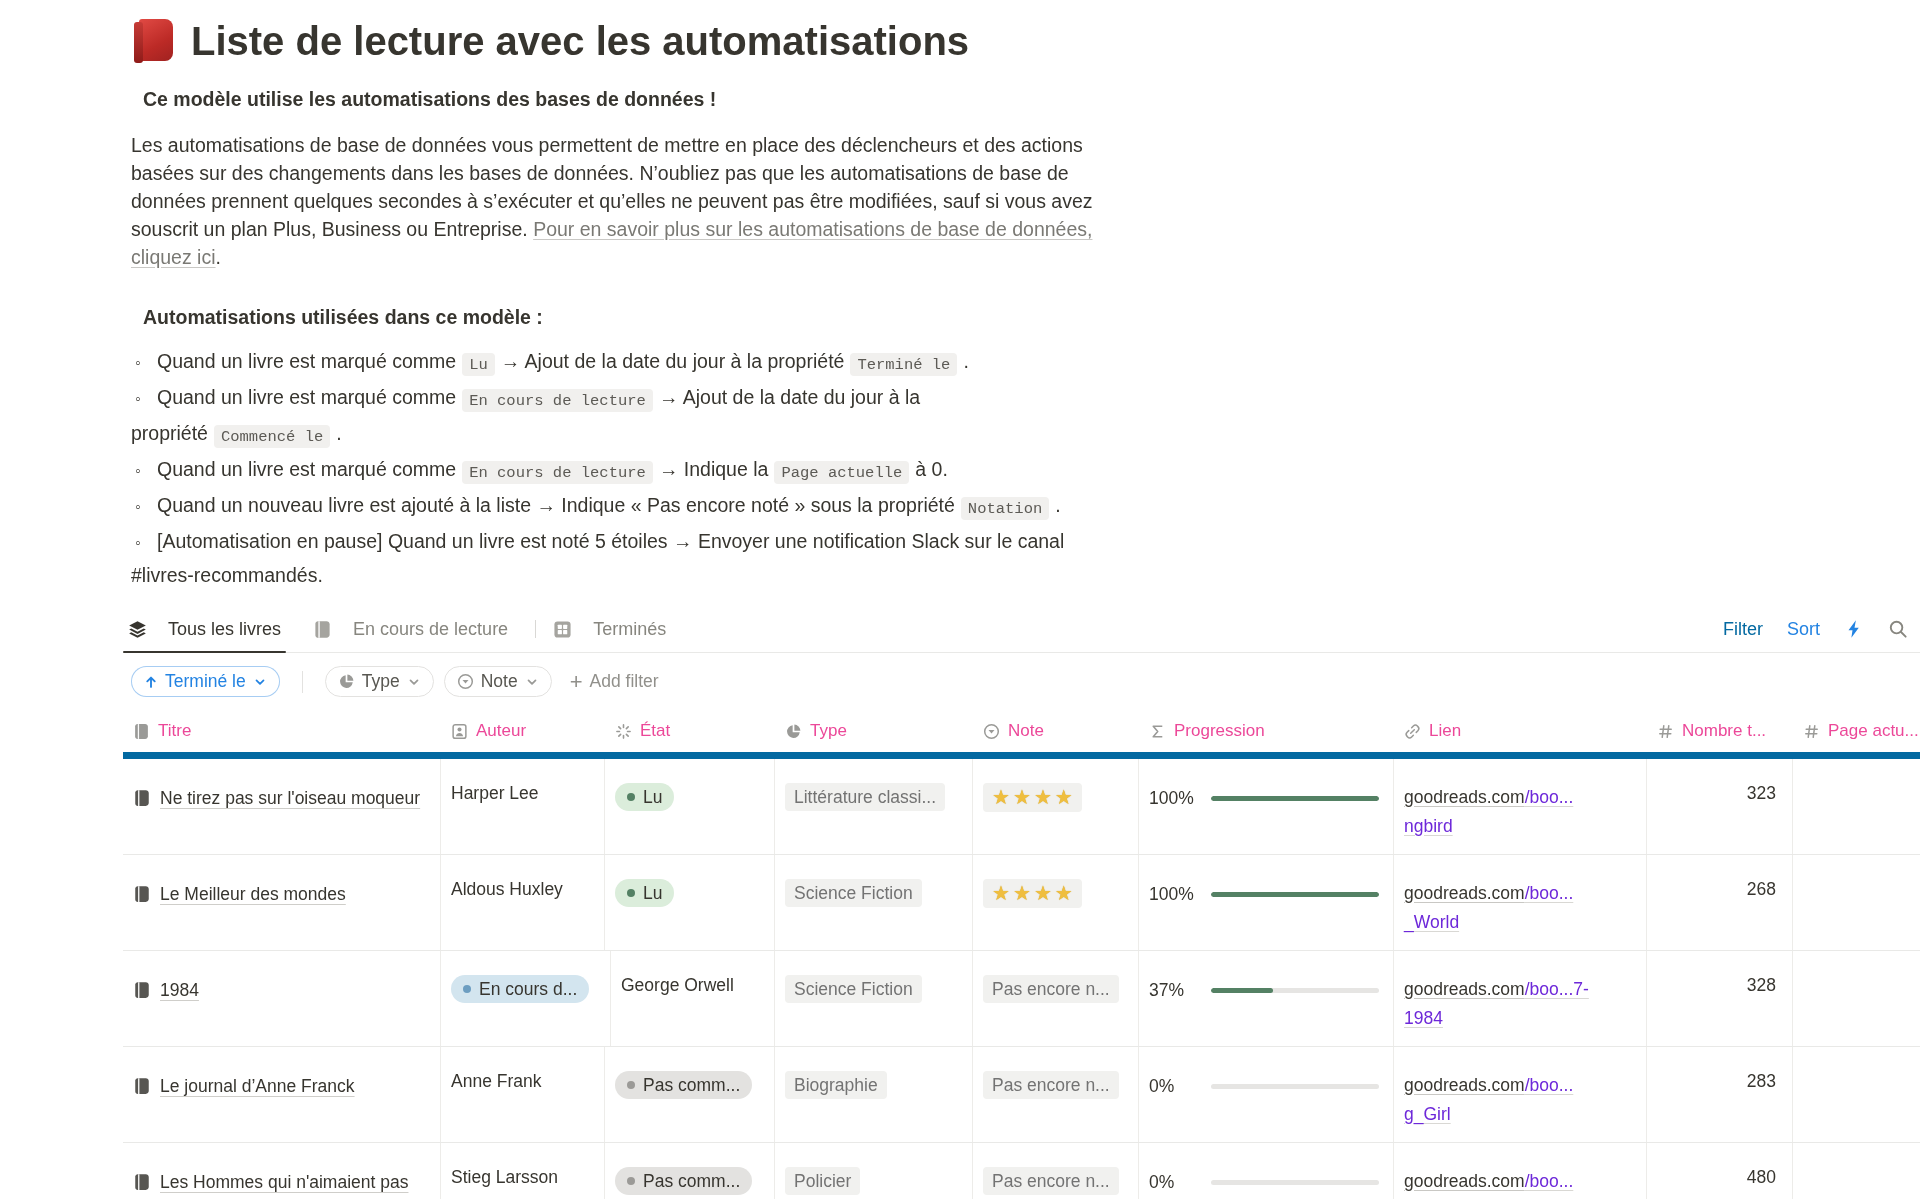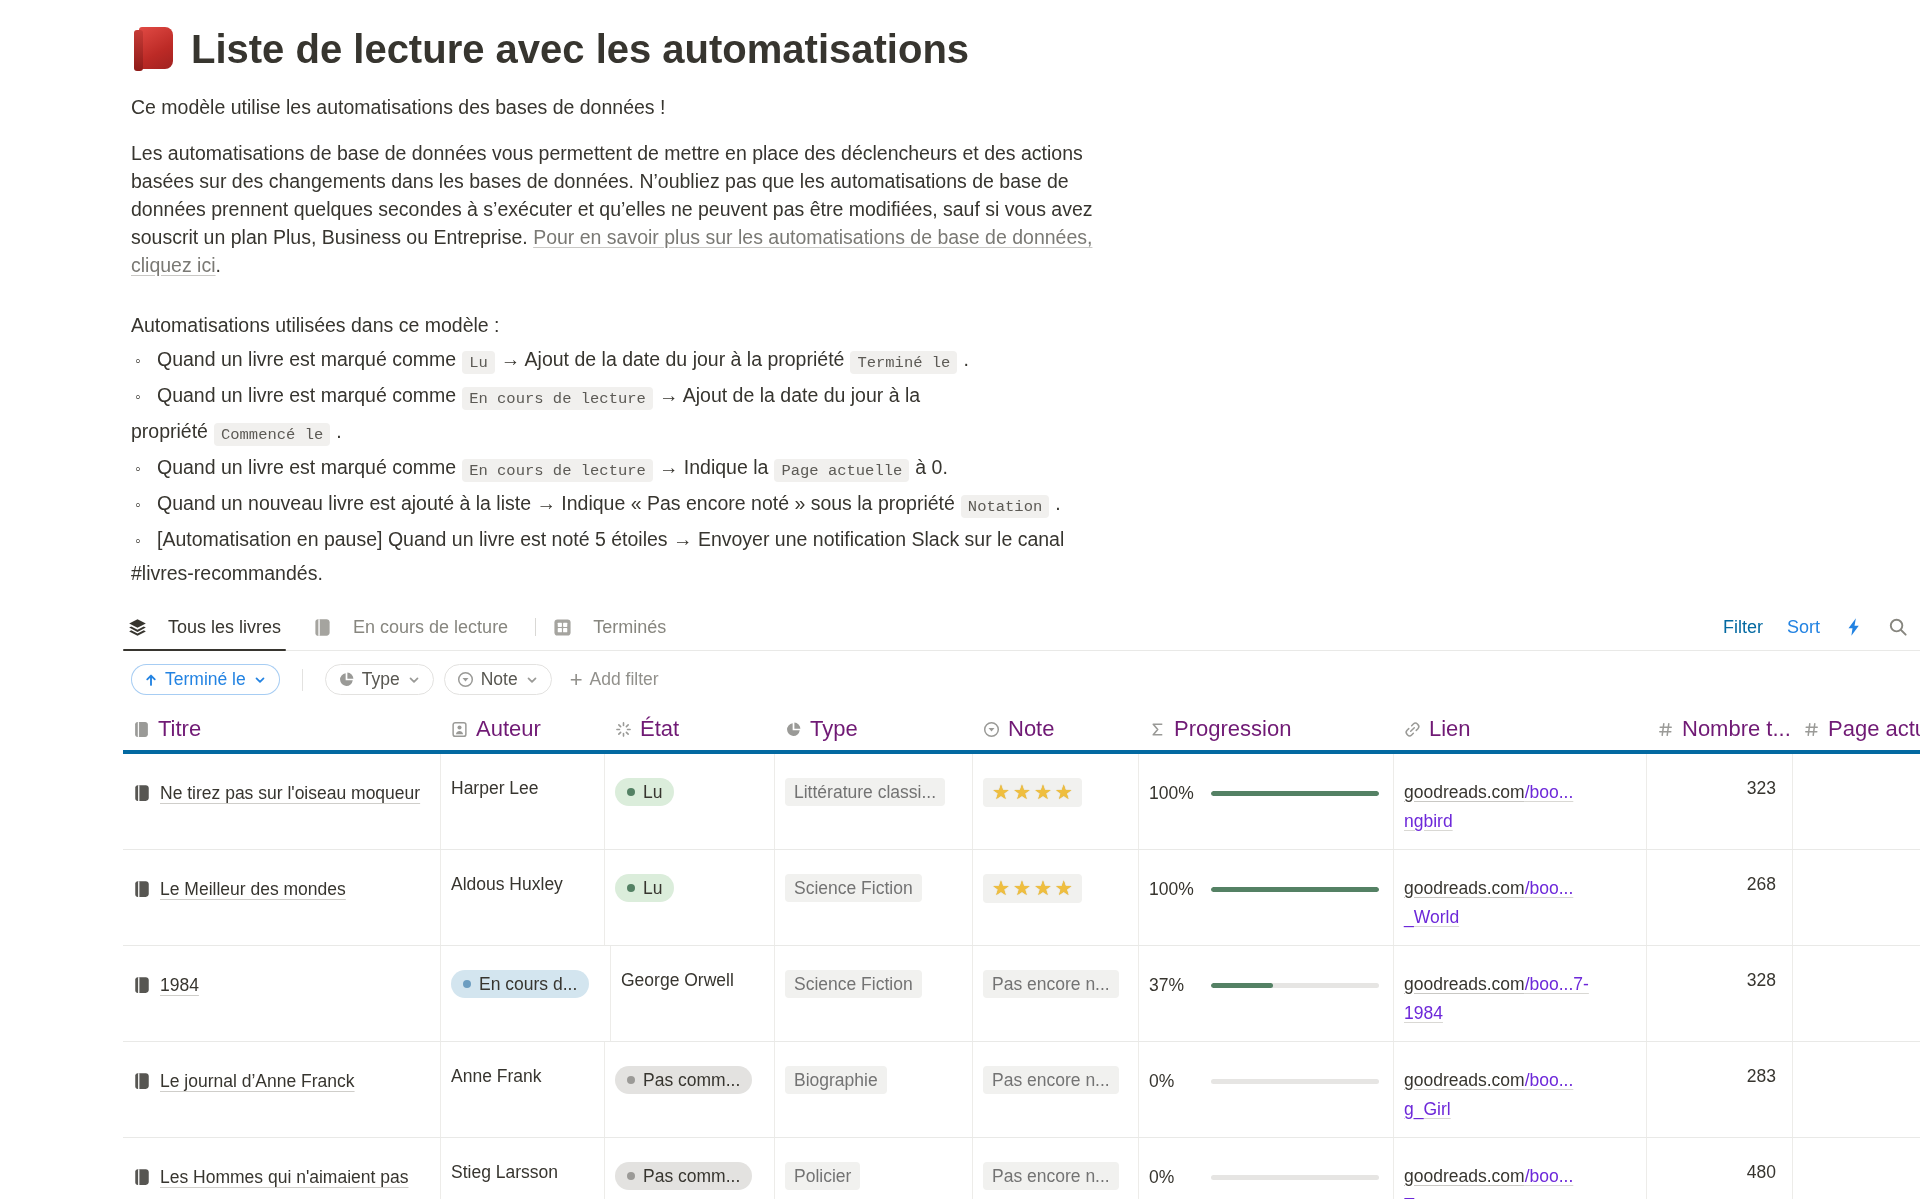--- a/index.html
+++ b/index.html
@@ -1,25 +1,25 @@
 <!DOCTYPE html>
 <html style="--accent: #2383E2; --green-bg: #DBEDDB; --green-dot: #548164; --blue-bg: #D3E5EF; --blue-dot: #6D9EC1; --gray-bg: #E3E2E0; --gray-dot: #9B9A97; --tag-bg: #F1F1EF; --bar-fill: #548164; --bar-track: #E6E5E3; --star: #EFBE3F;"><head>
 <meta charset="utf-8">
 <style>
   html,body{margin:0;padding:0}
   body{
     width:1920px;height:1199px;overflow:hidden;background:#fff;
     font-family:"Liberation Sans",sans-serif;color:#37352F;
   }
-  .content{margin-left:131px;width:968px;padding-top:23px}
+  .content{margin-left:131px;width:968px;padding-top:15px}
   h1{display:flex;align-items:center;gap:16px;font-size:40px;line-height:52px;margin:0 0 16px;font-weight:700}
   .red-book{width:44px;height:46px;position:relative;flex:none}
   .red-book::before{content:"";position:absolute;inset:1px 2px 3px 8px;background:linear-gradient(150deg,#e14a44,#bc2a26 60%,#a02220);border-radius:3px 8px 8px 3px}
   .red-book::after{content:"";position:absolute;left:3px;top:4px;bottom:1px;width:9px;background:linear-gradient(#c63b36,#8f1b19);border-radius:3px}
-  .lead-bold{font-weight:400;font-size:19.5px;line-height:32px;margin:0}
+  .lead-bold{font-weight:700;font-size:19.5px;line-height:32px;margin:12px}
   .para{font-size:19.5px;line-height:28px;margin:16px 0 30px}
   .doc-link{color:#7a7974;text-decoration:underline;text-decoration-color:#c9c8c5;text-underline-offset:3px;cursor:pointer}
   .bullets{margin-top:2px}
   .bullet{font-size:19.5px;line-height:33px}
   .marker{display:inline-block;width:22px;text-align:left;padding-left:4px;color:#37352F;font-size:16px}
   .code-chip{font-family:"Liberation Mono","DejaVu Sans Mono",monospace;font-size:15.5px;background:#F1F0EE;border-radius:4px;padding:2.5px 7px;color:#5c5a55;margin:0 6px;white-space:nowrap}
   
   .collection{margin-left:123px;width:1797px;overflow:hidden}
   .tabbar{display:flex;align-items:center;height:46px;border-bottom:1px solid #E9E9E7;margin-top:14px;position:relative}
   .tab{display:flex;align-items:center;gap:21px;height:100%;padding:0 5px;margin-right:22px;font-size:18px;font-weight:500;color:#87867F;cursor:pointer;position:relative}
@@ -36,21 +36,21 @@
   .filterbar{display:flex;align-items:center;gap:10px;padding:13px 0 13px 8px}
   .chip{display:inline-flex;align-items:center;gap:7px;border:1px solid #E3E2E0;border-radius:9999px;padding:4px 12px;font-size:17.5px;color:#585751;background:#fff;cursor:pointer}
   .cicon{width:17px;height:17px;display:flex;color:#9A9A97}
   .chev{width:14px;height:14px;display:flex;color:#9A9A97}
   .chip.active{color:var(--accent);border-color:rgba(35,131,226,.4)}
   .chip.active .chev{color:var(--accent)}
   .fdivider{width:1px;height:22px;background:#E3E2E0;margin:0 12px}
   .add-filter{display:inline-flex;align-items:center;gap:7px;color:#91908B;font-size:17.5px;cursor:pointer;margin-left:8px}
   .plus{font-size:22px;line-height:1;font-weight:400}
   
-  .thead{display:flex;align-items:center;height:42px;color:#701a75;font-size:22px;border-bottom:4px solid #0369a1}
+  .thead{display:flex;align-items:center;height:42px;color:#ec4899;font-size:17px;border-bottom:7px solid #0369a1}
   .th{display:flex;align-items:center;gap:8px;padding:0 10px;box-sizing:border-box;flex:none;height:100%;cursor:pointer;overflow:hidden;white-space:nowrap}
   .th-icon{width:17px;height:17px;display:flex;color:#9A9A97;flex:none}
   .c0{width:318px}.c1{width:164px}.c2{width:170px}.c3{width:198px}.c4{width:166px}.c5{width:255px}.c6{width:253px}.c7{width:146px}.c8{width:170px}
   .tr{display:flex;border-bottom:1px solid #E9E9E7;height:95px}
   .td{box-sizing:border-box;flex:none;padding:24px 10px 0;border-right:1px solid #EDECE9;overflow:hidden;font-size:17.5px;cursor:pointer}
   .td.c8{border-right:none}
   .td.c0{font-weight:500;line-height:30px}
   .title-icon{display:inline-block;width:18px;height:18px;vertical-align:-3px;margin-right:9px;color:#575652}
   .title-link{text-decoration:underline;text-decoration-color:#CFCECA;text-underline-offset:3.5px}
   .status-pill{display:inline-flex;align-items:center;gap:8px;border-radius:9999px;padding:3.5px 12px;font-size:17.5px;white-space:nowrap;max-width:100%;box-sizing:border-box}

